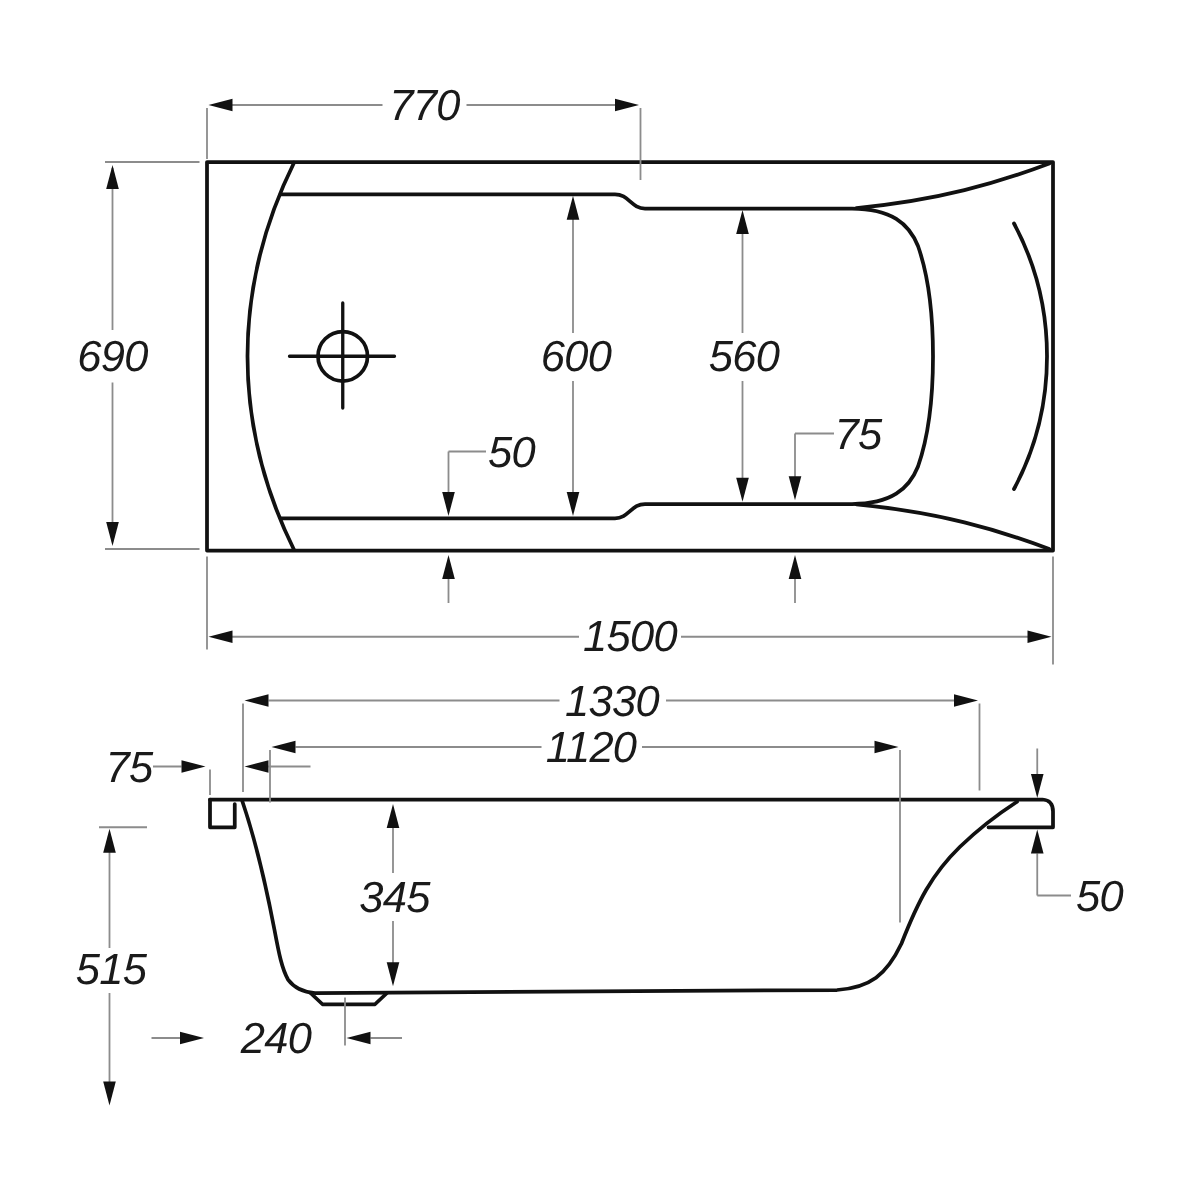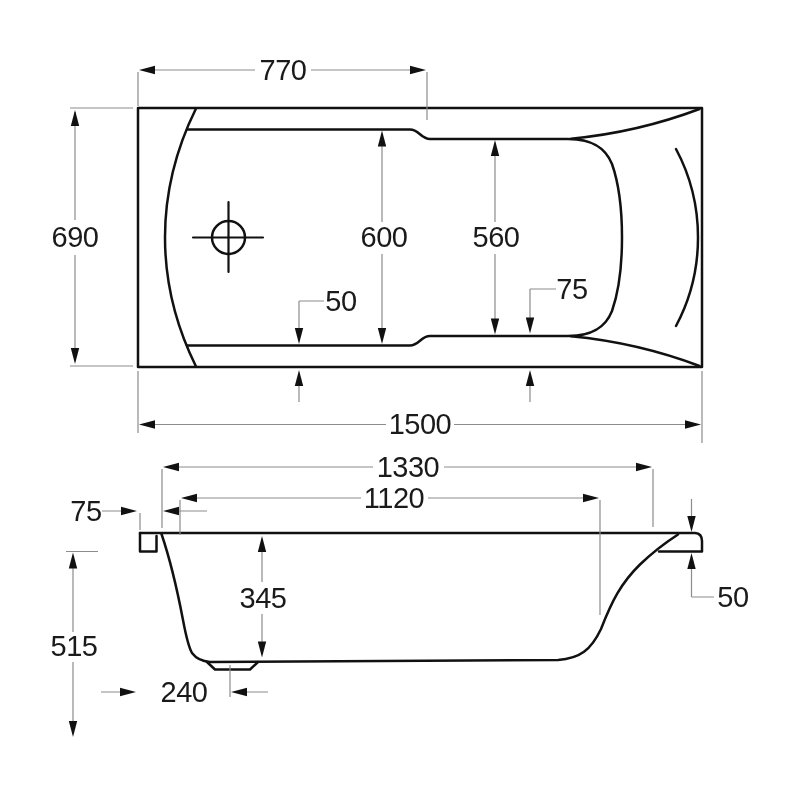--- a/index.html
+++ b/index.html
@@ -6,20 +6,21 @@
     margin: 0;
     padding: 0;
     background: #ffffff;
   }
   .page {
     position: relative;
     width: 800px;
     height: 800px;
     background: #ffffff;
     overflow: hidden;
+    font-style: italic;
   }
   svg { display: block; }
   .outline {
     fill: none;
     stroke: #111111;
     stroke-width: 2.5;
     stroke-linecap: round;
     stroke-linejoin: round;
   }
   .outline-thin {

